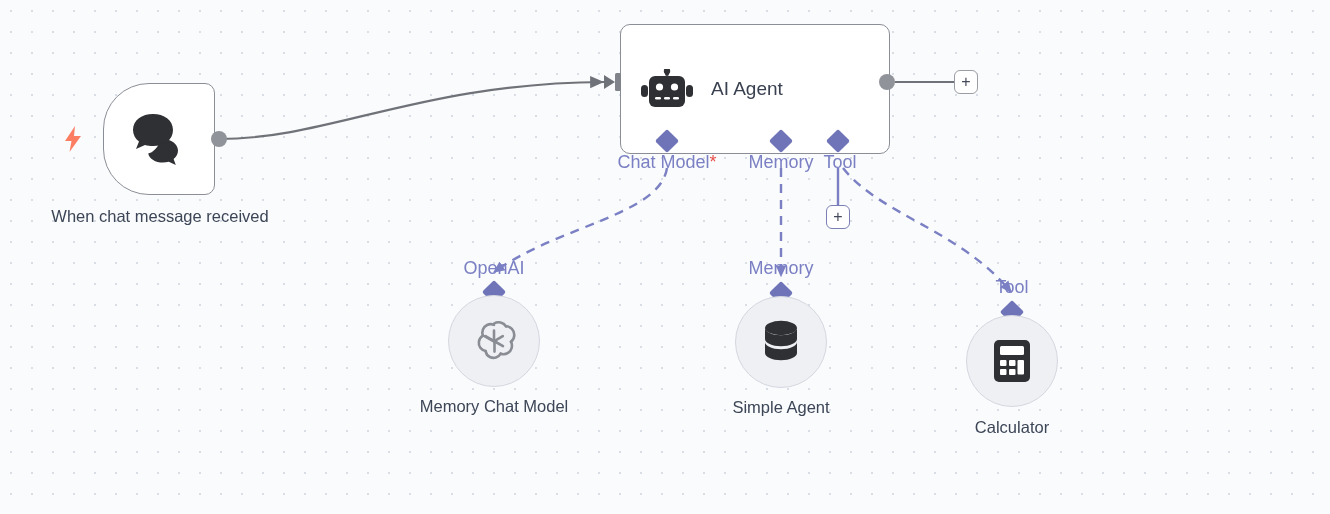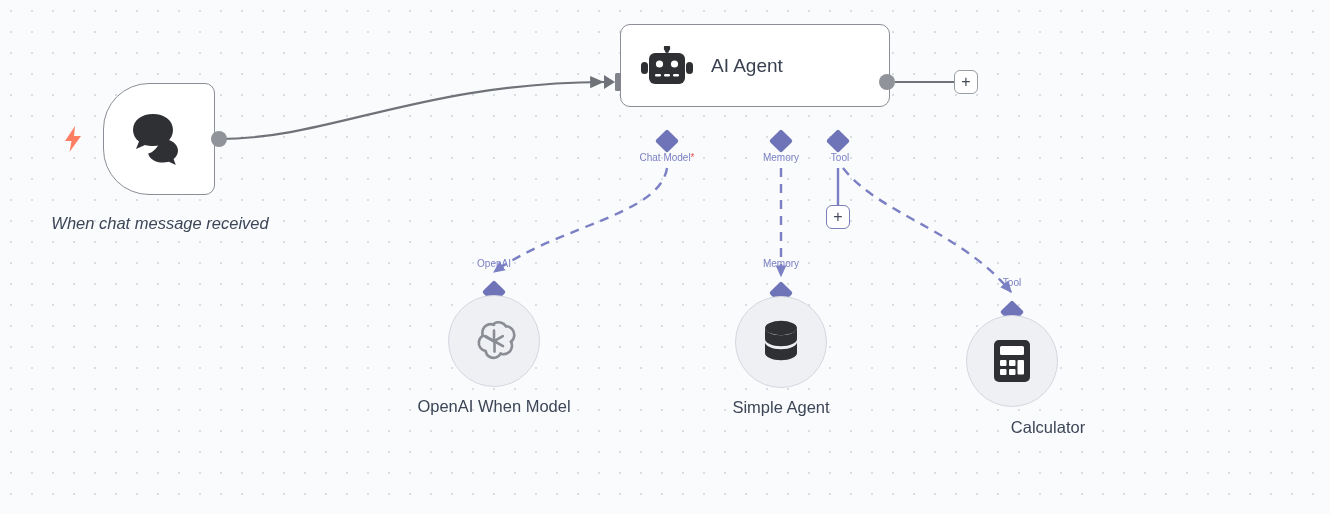--- a/index.html
+++ b/index.html
@@ -49,36 +49,35 @@
   .bolt-icon {
     position: absolute;
     left: 62px;
     top: 126px;
     width: 22px;
     height: 26px;
   }
   .trigger-label {
     position: absolute;
     left: 35px;
-    top: 212px;
+    top: 205px;
     width: 250px;
     text-align: center;
     font-size: 16.5px;
     color: #3c4657;
     line-height: 22px;
-    font-style: italic;
   }
 
   
   .agent-node {
     position: absolute;
     left: 620px;
     top: 24px;
     width: 270px;
-    height: 83px;
+    height: 130px;
     background: #ffffff;
     border: 1.6px solid #8b8e96;
     border-radius: 10px;
     box-sizing: border-box;
     display: flex;
     align-items: center;
     padding-left: 20px;
   }
   .agent-icon { width: 52px; height: 40px; flex: none; }
   .agent-title {
@@ -110,21 +109,21 @@
     justify-content: center;
     font-size: 16px;
     color: #43485a;
     line-height: 1;
   }
   .plus-btn.purple { border-color: #7b7fb5; }
 
   
   .port-label {
     position: absolute;
-    font-size: 10px;
+    font-size: 18px;
     color: #7b80c4;
     white-space: nowrap;
     transform: translateX(-50%);
   }
   .port-label .req { color: #e8504a; }
 
   .diamond {
     position: absolute;
     width: 17px;
     height: 17px;
@@ -251,21 +250,21 @@
         <path d="M42 25.7 C44 29.6 42.8 34.5 39 36.9 C36.7 38.3 34 38.5 31.7 37.7"></path>
         <path d="M31.7 37.7 C29.6 41.5 24.8 43 20.9 41 C18.5 39.8 16.9 37.5 16.6 35"></path>
         <path d="M16.6 35 C12.2 34.3 9.2 30.2 9.9 25.7 C10.3 23.1 11.9 20.9 14 19.7"></path>
         <path d="M14 19.7 C12.3 15.6 14.1 10.9 18.1 9 C20.5 7.9 23 8 25 8.9"></path>
         <path d="M25 14.5 L25 25 L34 30.2"></path>
         <path d="M16.5 20.2 L25.5 25.4 L25.5 35.6"></path>
         <path d="M33.8 20.2 L24.8 25.4 L15.9 20.3"></path>
       </g>
     </svg>
   </div>
-  <div class="sub-label" style="left:494px; top:397px;">OpenAI When Model</div>
+  <div class="sub-label" style="left:494px; top:397px;">Memory Chat Model</div>
 
   <div class="port-label" style="left:781px; top:258px;"><span>Memory</span></div>
   <div class="diamond" style="left:781px; top:293px;"></div>
   <div class="sub-node" style="left:735px; top:296px;">
     <svg width="44" height="46" viewBox="0 0 44 46">
       <ellipse cx="22" cy="9" rx="16" ry="7.2" fill="#2f3033"></ellipse>
       <path d="M6 9 L6 20 C6 24 13.2 27.2 22 27.2 C30.8 27.2 38 24 38 20 L38 9
                C38 13 30.8 16.2 22 16.2 C13.2 16.2 6 13 6 9 Z" fill="#2f3033"></path>
       <path d="M6 23 L6 34 C6 38 13.2 41.2 22 41.2 C30.8 41.2 38 38 38 34 L38 23
                C38 27 30.8 30.2 22 30.2 C13.2 30.2 6 27 6 23 Z" fill="#2f3033"></path>
@@ -279,15 +278,15 @@
     <svg width="40" height="44" viewBox="0 0 40 44">
       <rect x="2" y="1" width="36" height="42" rx="5" fill="#2f3033"></rect>
       <rect x="8" y="7" width="24" height="9" rx="1.5" fill="#ffffff"></rect>
       <rect x="8" y="21" width="6.5" height="6" rx="1" fill="#ffffff"></rect>
       <rect x="17" y="21" width="6.5" height="6" rx="1" fill="#ffffff"></rect>
       <rect x="25.5" y="21" width="6.5" height="14.5" rx="1" fill="#ffffff"></rect>
       <rect x="8" y="30" width="6.5" height="6" rx="1" fill="#ffffff"></rect>
       <rect x="17" y="30" width="6.5" height="6" rx="1" fill="#ffffff"></rect>
     </svg>
   </div>
-  <div class="sub-label" style="left:1012px; top:418px;margin-left:36px;">Calculator</div>
+  <div class="sub-label" style="left:1012px; top:418px;">Calculator</div>
 
 </div>
 
 </body></html>

